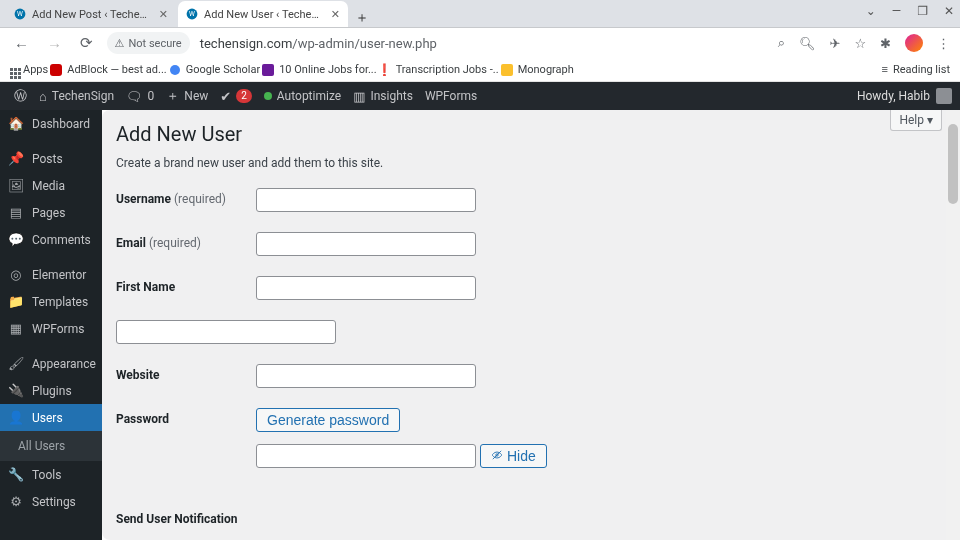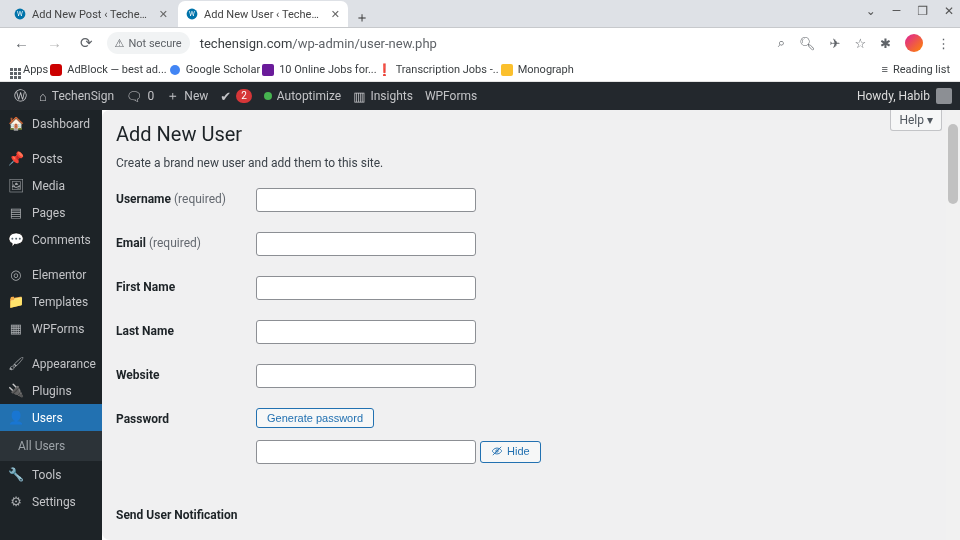--- a/index.html
+++ b/index.html
@@ -126,21 +126,21 @@
   h1.page-title{font-size:20px;font-weight:400;color:#1d2327;margin:2px 0 10px;}
   p.desc{font-size:12px;color:#3c434a;margin-bottom:18px;}
   .form-row{display:flex;align-items:flex-start;margin-bottom:20px;}
   .form-label{width:140px;font-size:12px;color:#1d2327;padding-top:4px;}
   .form-label .req{color:#646970;font-weight:400;}
   .form-field input[type=text], .form-field input[type=password]{
     width:220px;height:24px;border:1px solid #8c8f94;border-radius:3px;padding:2px 6px;font-size:12px;background:#fff;
   }
   .gen-btn, .hide-btn{
     border:1px solid #2271b1;color:#2271b1;background:#f6f7f7;border-radius:3px;
-    font-size:11px;padding:3px 10px;cursor:pointer;
+    font-size:14px;padding:3px 10px;cursor:pointer;
   }
   .hide-btn{display:inline-flex;gap:4px;margin-left:4px;}
   .pw-row{display:flex;align-items:center;margin-top:12px;}
   .checkbox-row{display:flex;align-items:center;gap:6px;}
   .checkbox-row input{accent-color:#2271b1;width:14px;height:14px;}
   .scroll-hint{position:absolute;right:0;top:110px;bottom:0;width:14px;background:#f1f1f1;}
   .scroll-thumb{position:absolute;right:2px;top:14px;width:10px;height:80px;background:#c1c1c1;border-radius:5px;}
   .eye-slash{display:inline-block;width:12px;height:12px;}
   svg{display:block;}
 </style>
@@ -355,21 +355,20 @@
       </div>
       <div class="form-row">
         <div class="form-label"><b>Email</b> <span class="req">(required)</span></div>
         <div class="form-field"><input type="text" value="" style=""></div>
       </div>
       <div class="form-row">
         <div class="form-label"><b>First Name</b></div>
         <div class="form-field"><input type="text" value="" style=""></div>
       </div>
       <div class="form-row">
-        <div class="form-label"><b>Last Name</b></div>
         <div class="form-field"><input type="text" value="" style=""></div>
       </div>
       <div class="form-row">
         <div class="form-label"><b>Website</b></div>
         <div class="form-field"><input type="text" value="" style=""></div>
       </div>
       <div class="form-row">
         <div class="form-label"><b>Password</b></div>
         <div class="form-field">
           <button class="gen-btn">Generate password</button>

